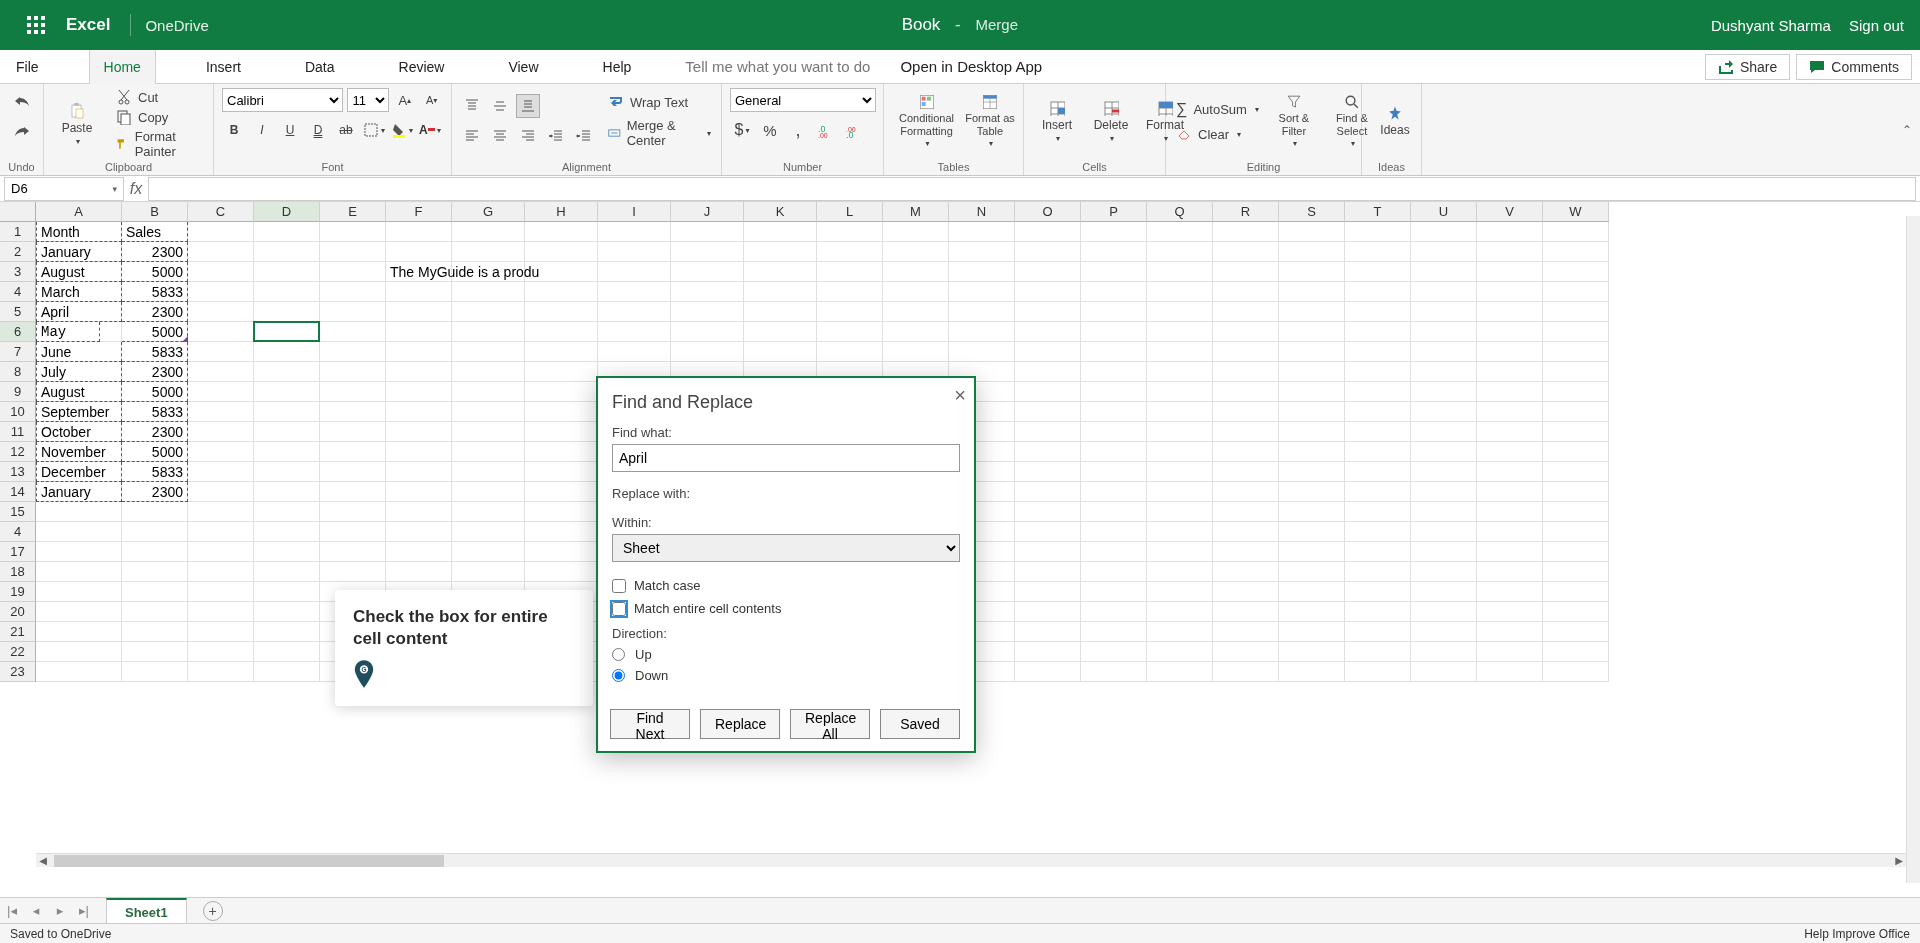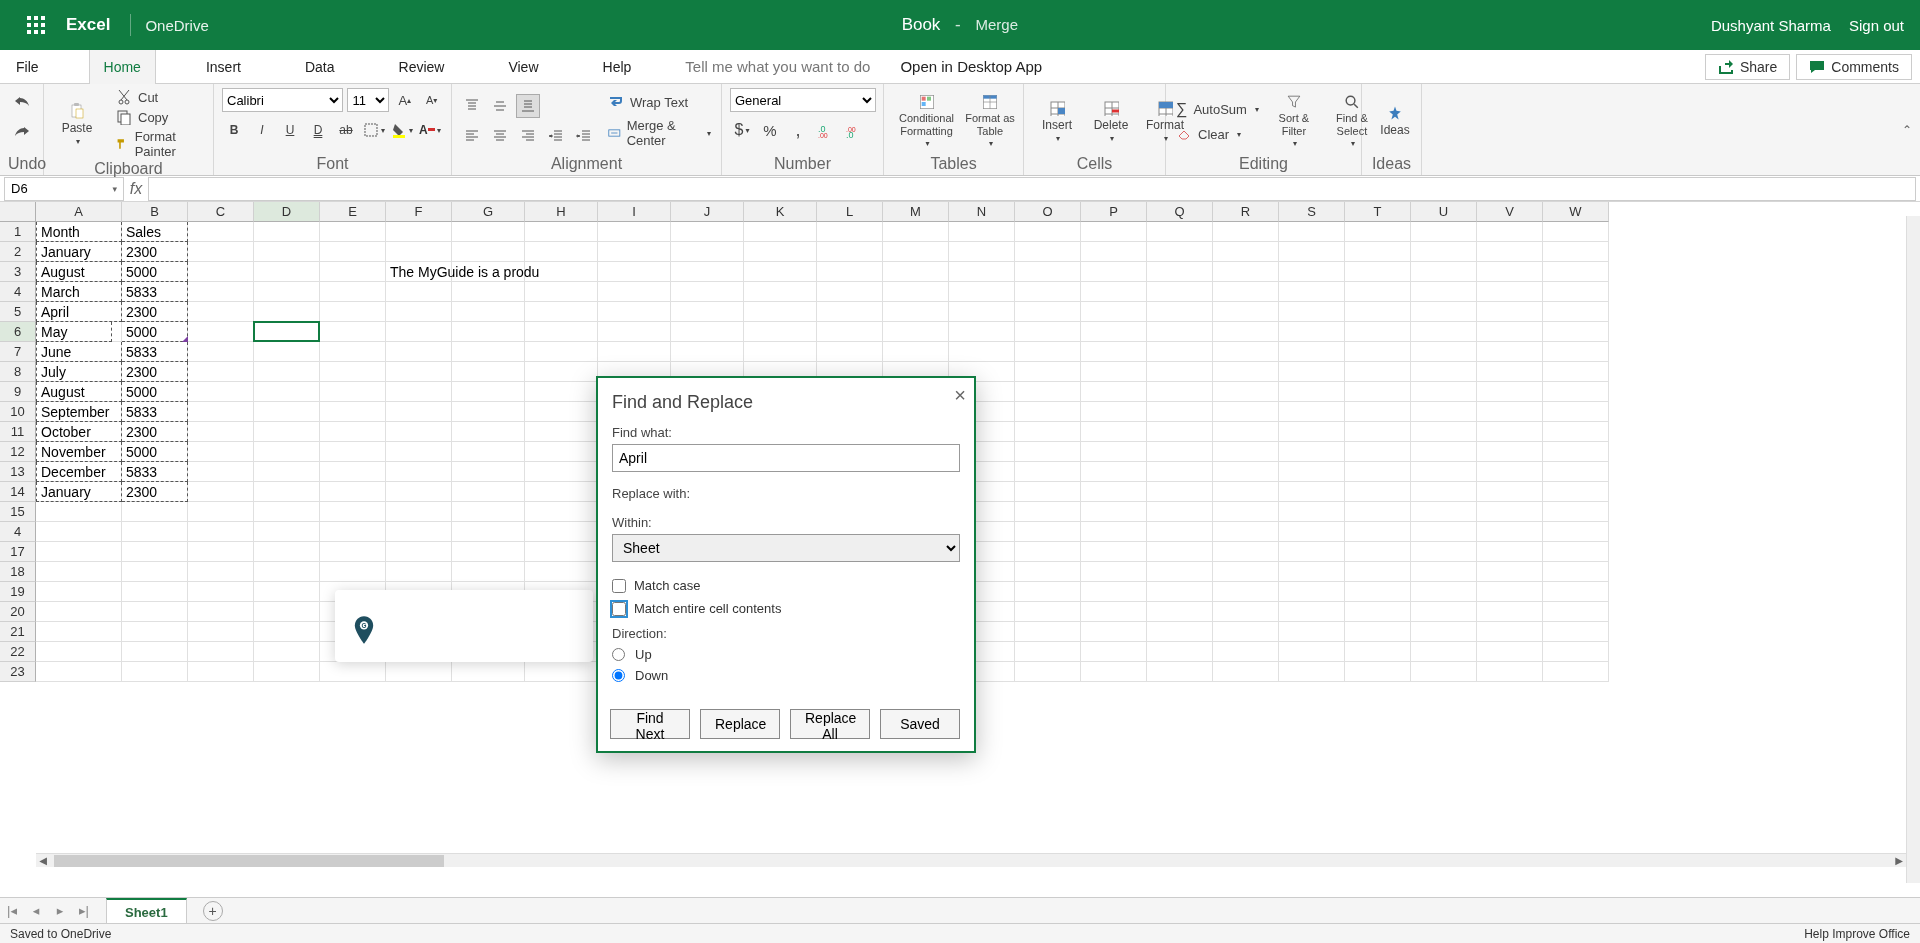--- a/index.html
+++ b/index.html
@@ -21,21 +21,21 @@
 .menubar .tab { padding: 0 14px; height: 34px; display: flex; align-items: center; font-size: 14px; color: #222; cursor: pointer; }
 .menubar .tab.active { background: #f3f3f3; border-left: 1px solid #d0d0d0; border-right: 1px solid #d0d0d0; color: #107c41; font-weight: 400; }
 .menubar .tellme { margin-left: 40px; color: #777; font-size: 15px; flex: 0 0 auto; }
 .menubar .openin { margin-left: 30px; color: #222; font-size: 15px; }
 .menubar .spacer { flex: 1; }
 .menubar .share-btn, .menubar .comments-btn { border: 1px solid #ccc; padding: 4px 12px; font-size: 14px; display: flex; align-items: center; gap: 6px; margin-right: 6px; cursor: pointer; color: #333; }
 .menubar .share-btn svg, .menubar .comments-btn svg { width: 16px; height: 16px; fill: #107c41; }
 
 .ribbon { height: 92px; background: #f5f5f5; display: flex; border-bottom: 1px solid #c8c8c8; font-size: 12px; color: #444; }
 .ribbon-group { border-right: 1px solid #d8d8d8; display: flex; flex-direction: column; justify-content: space-between; padding: 4px 8px 2px 8px; }
-.ribbon-group .label { text-align: center; font-size: 16px; color: #666; }
+.ribbon-group .label { text-align: center; font-size: 11px; color: #666; }
 .ribbon .icons-row { display: flex; align-items: center; gap: 4px; }
 .ribbon .col { display: flex; flex-direction: column; gap: 2px; }
 .ribbon .small-item { display: flex; align-items: center; gap: 6px; font-size: 13px; cursor: pointer; padding: 1px 2px; }
 .ribbon svg { width: 16px; height: 16px; }
 .ribbon .big-item { display: flex; flex-direction: column; align-items: center; justify-content: center; gap: 2px; font-size: 12px; cursor: pointer; min-width: 50px; }
 .ribbon select, .ribbon .font-box { height: 24px; border: 1px solid #bbb; background: #fff; font-size: 13px; }
 .ribbon .btn { width: 24px; height: 24px; display: inline-flex; align-items: center; justify-content: center; border: 1px solid transparent; cursor: pointer; }
 .ribbon .btn.active { background: #ddd; border-color: #aaa; }
 .ribbon .dropdown-caret { font-size: 8px; margin-left: 2px; }
 
@@ -47,21 +47,21 @@
 .sheet-area { position: relative; height: 711px; overflow: hidden; }
 .rowhead-col { position: absolute; left: 0; top: 0; width: 36px; }
 .colhead-row { position: absolute; left: 36px; top: 0; height: 20px; display: flex; }
 .colhead { border-right: 1px solid #d0d0d0; border-bottom: 1px solid #b0b0b0; background: #f0f0f0; text-align: center; font-size: 13px; color: #333; height: 20px; line-height: 20px; }
 .rowhead { width: 36px; height: 20px; border-right: 1px solid #b0b0b0; border-bottom: 1px solid #d0d0d0; background: #f0f0f0; text-align: center; font-size: 13px; color: #333; line-height: 20px; }
 .rowhead.sel { background: #dde9dd; }
 .colhead.sel { background: #dde9dd; }
 .corner { position:absolute; left:0; top:0; width:36px; height:20px; background:#f0f0f0; border-right:1px solid #b0b0b0; border-bottom:1px solid #b0b0b0;}
 .grid { position: absolute; left: 36px; top: 20px; }
 .cell { position: absolute; border-right: 1px solid #e0e0e0; border-bottom: 1px solid #e0e0e0; height: 20px; font-size: 14px; padding: 0 4px; line-height: 20px; overflow: hidden; white-space: nowrap; }
-.cell.r { }
+.cell.r { text-align: right; }
 .data-border { border-right: 1px dashed #555 !important; border-bottom: 1px dashed #555 !important; }
 .data-border-left { border-left: 1px dashed #555; }
 .sel-cell { position: absolute; border: 2px solid #107c41; background: transparent; pointer-events: none; }
 
 .callout { position: absolute; left: 335px; top: 388px; width: 258px; background: #fff; border-radius: 4px; box-shadow: 0 2px 14px rgba(0,0,0,0.18); padding: 16px 18px 14px 18px; }
 .callout .title { font-size: 17px; font-weight: 700; color: #2c2c2c; line-height: 1.3; }
 .callout .pin { margin-top: 10px; }
 .callout .pin svg { width: 22px; height: 28px; }
 
 .dialog { position: absolute; left: 596px; top: 174px; width: 380px; background: #fff; border: 2px solid #107c41; box-shadow: 0 6px 24px rgba(0,0,0,0.25); padding: 14px 14px 12px 14px; font-size: 14px; color: #333; }
@@ -1040,21 +1040,21 @@
       <div class="cell data-border data-border-left" style="left: 0px; top: 0px; width: 86px;">Month</div>
       <div class="cell data-border" style="left: 86px; top: 0px; width: 66px;">Sales</div>
       <div class="cell data-border data-border-left" style="left: 0px; top: 20px; width: 86px;">January</div>
       <div class="cell r data-border" style="left: 86px; top: 20px; width: 66px;">2300</div>
       <div class="cell data-border data-border-left" style="left: 0px; top: 40px; width: 86px;">August</div>
       <div class="cell r data-border" style="left: 86px; top: 40px; width: 66px;">5000</div>
       <div class="cell data-border data-border-left" style="left: 0px; top: 60px; width: 86px;">March</div>
       <div class="cell r data-border" style="left: 86px; top: 60px; width: 66px;">5833</div>
       <div class="cell data-border data-border-left" style="left: 0px; top: 80px; width: 86px;">April</div>
       <div class="cell r data-border" style="left: 86px; top: 80px; width: 66px;">2300</div>
-      <div class="cell data-border data-border-left" style="left: 0px; top: 100px; width: 76px;">May</div>
+      <div class="cell data-border data-border-left" style="left: 0px; top: 100px; width: 64px; font-family: Liberation Mono, monospace;">May</div>
       <div class="cell r data-border" style="left: 86px; top: 100px; width: 66px;">5000</div>
       <div class="cell data-border data-border-left" style="left: 0px; top: 120px; width: 86px;">June</div>
       <div class="cell r data-border" style="left: 86px; top: 120px; width: 66px;">5833</div>
       <div class="cell data-border data-border-left" style="left: 0px; top: 140px; width: 86px;">July</div>
       <div class="cell r data-border" style="left: 86px; top: 140px; width: 66px;">2300</div>
       <div class="cell data-border data-border-left" style="left: 0px; top: 160px; width: 86px;">August</div>
       <div class="cell r data-border" style="left: 86px; top: 160px; width: 66px;">5000</div>
       <div class="cell data-border data-border-left" style="left: 0px; top: 180px; width: 86px;">September</div>
       <div class="cell r data-border" style="left: 86px; top: 180px; width: 66px;">5833</div>
       <div class="cell data-border data-border-left" style="left: 0px; top: 200px; width: 86px;">October</div>
@@ -1071,20 +1071,21 @@
     </div>
 
   <div class="scrollbar-h">
       <span class="arrow">◀</span>
       <div class="thumb"></div>
       <div style="flex:1"></div>
       <span class="arrow">▶</span>
     </div>
 
   <div class="callout">
+    <div class="title">Check the box for entire cell content</div>
     <div class="pin">
       <svg viewBox="0 0 24 30">
           <path d="M12 0C6 0 2 5 2 10c0 7 10 20 10 20s10-13 10-20C22 5 18 0 12 0z" fill="#1f4e5f"></path>
           <circle cx="12" cy="10" r="4.5" fill="#fff"></circle>
           <text x="12" y="13" text-anchor="middle" font-size="7" fill="#1f4e5f" font-weight="bold">G</text>
         </svg>
     </div>
   </div>
 
   <div class="dialog">

